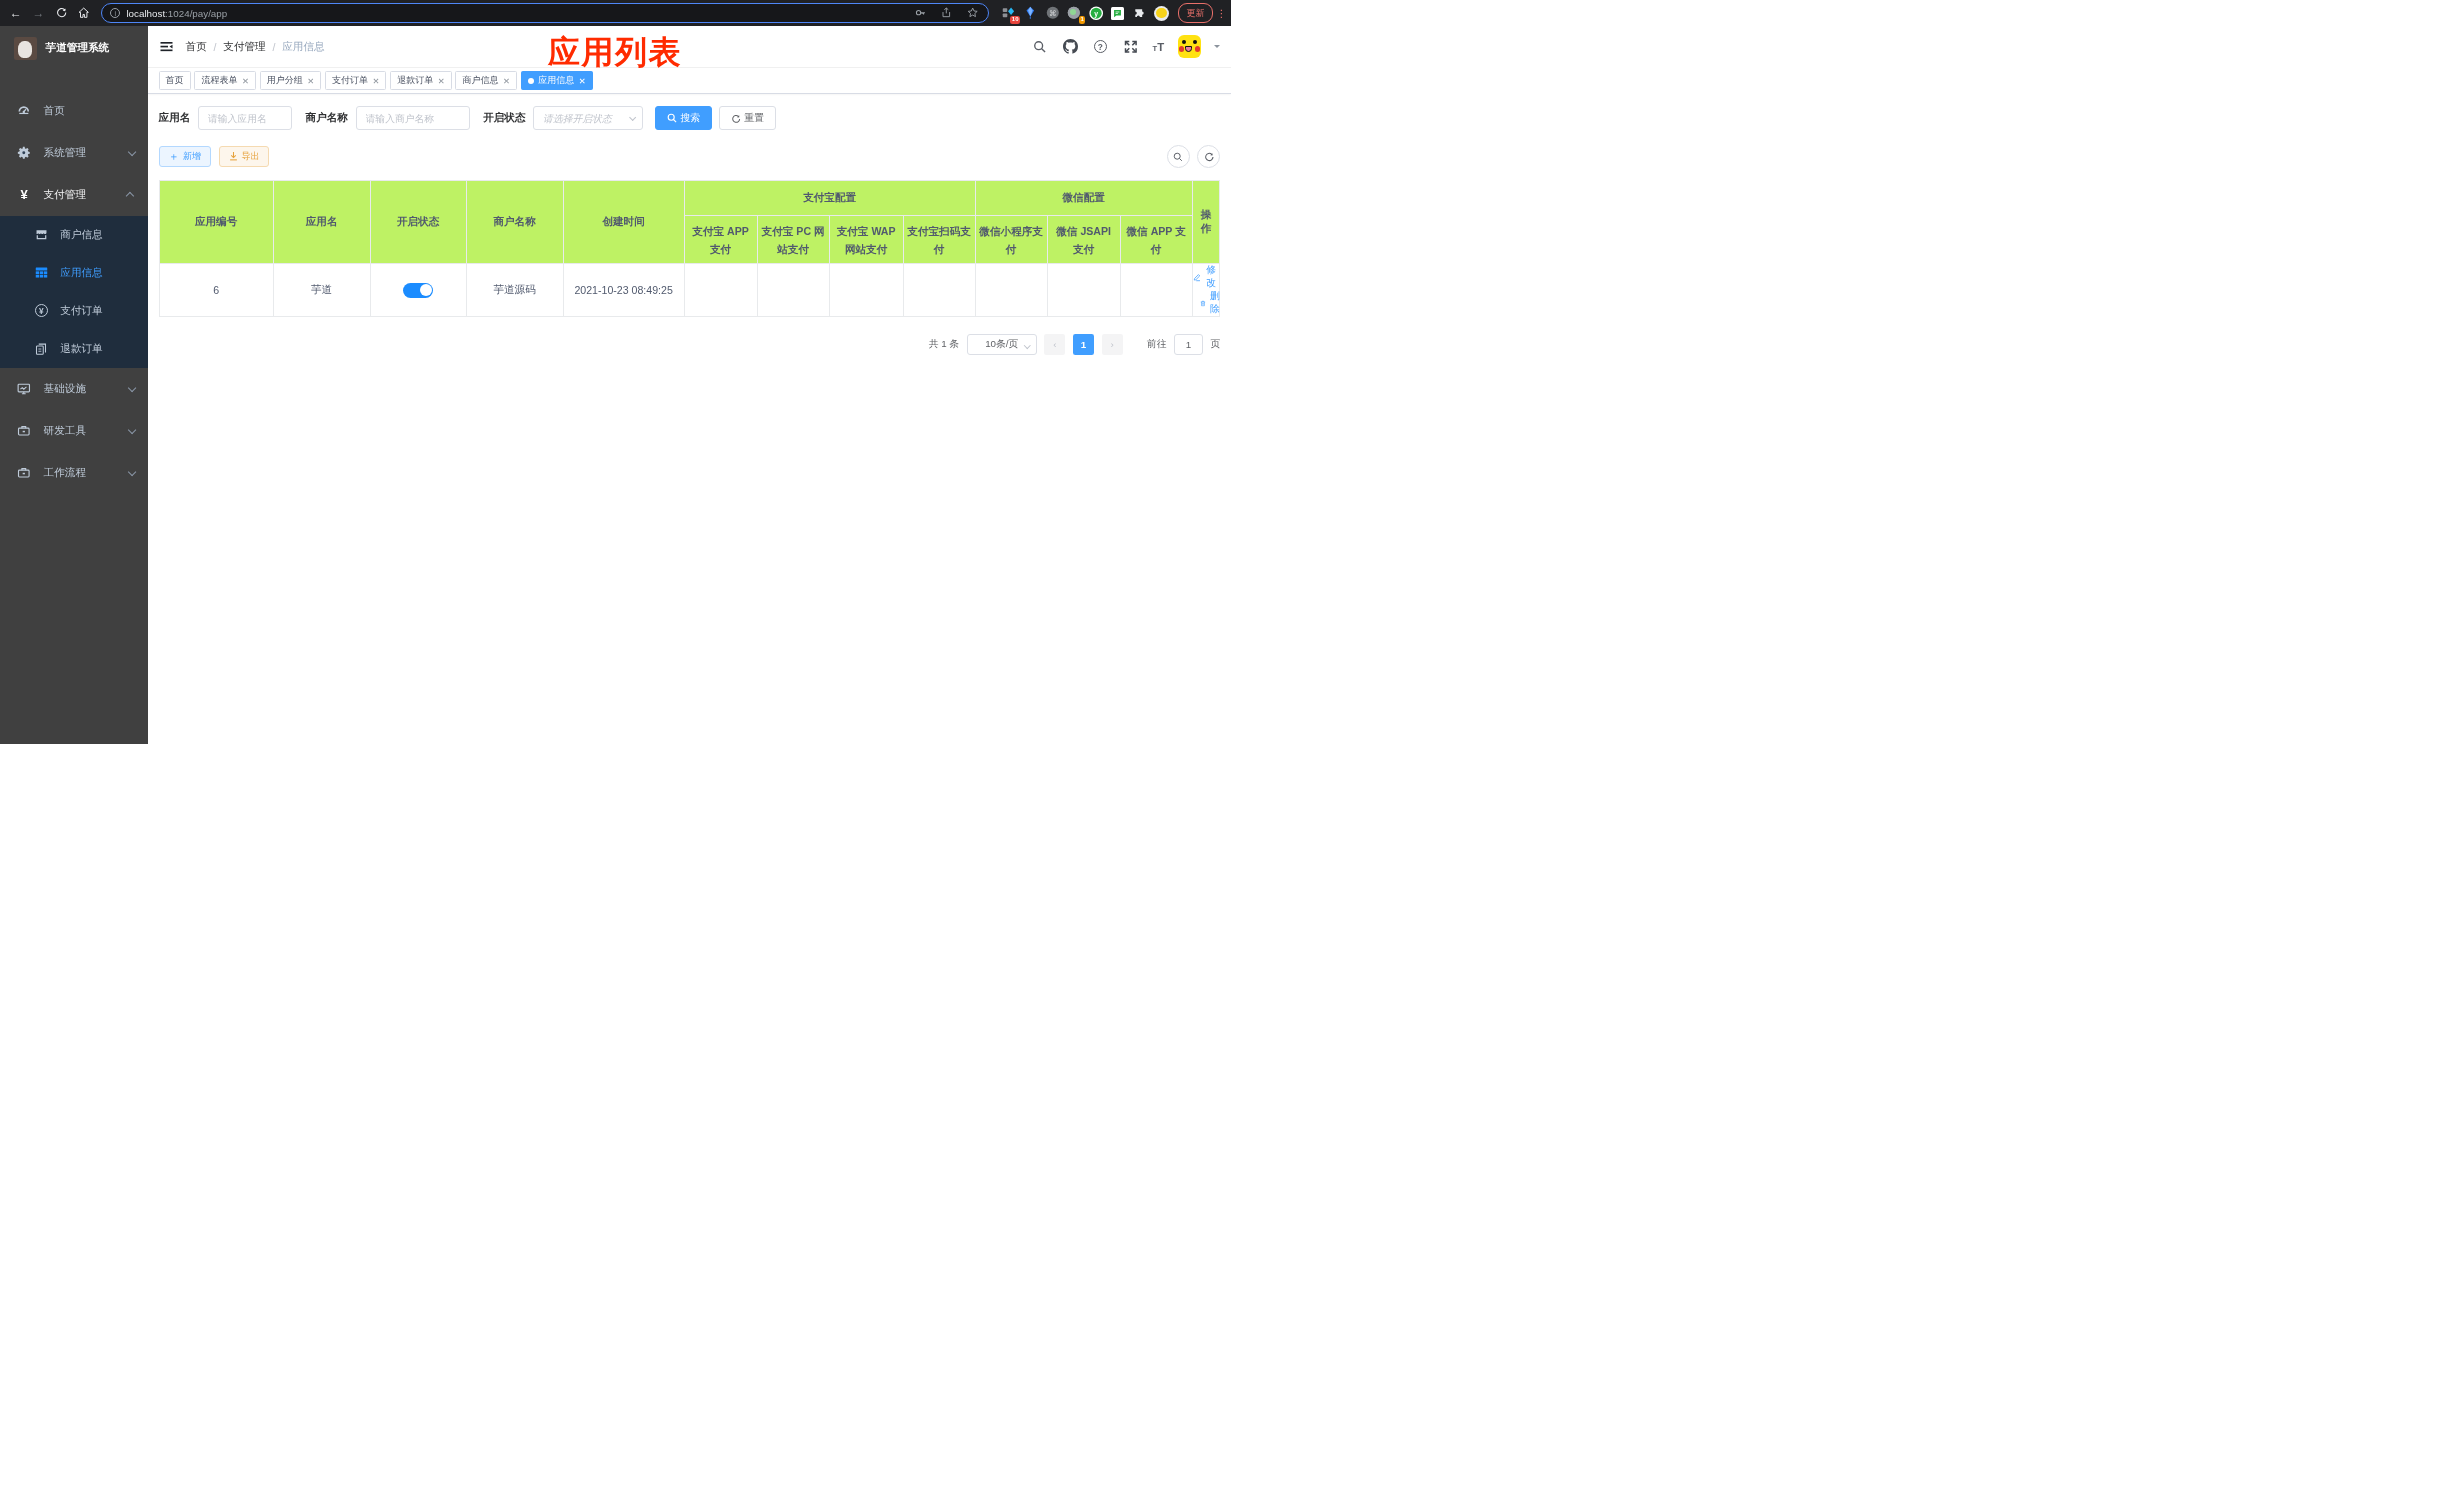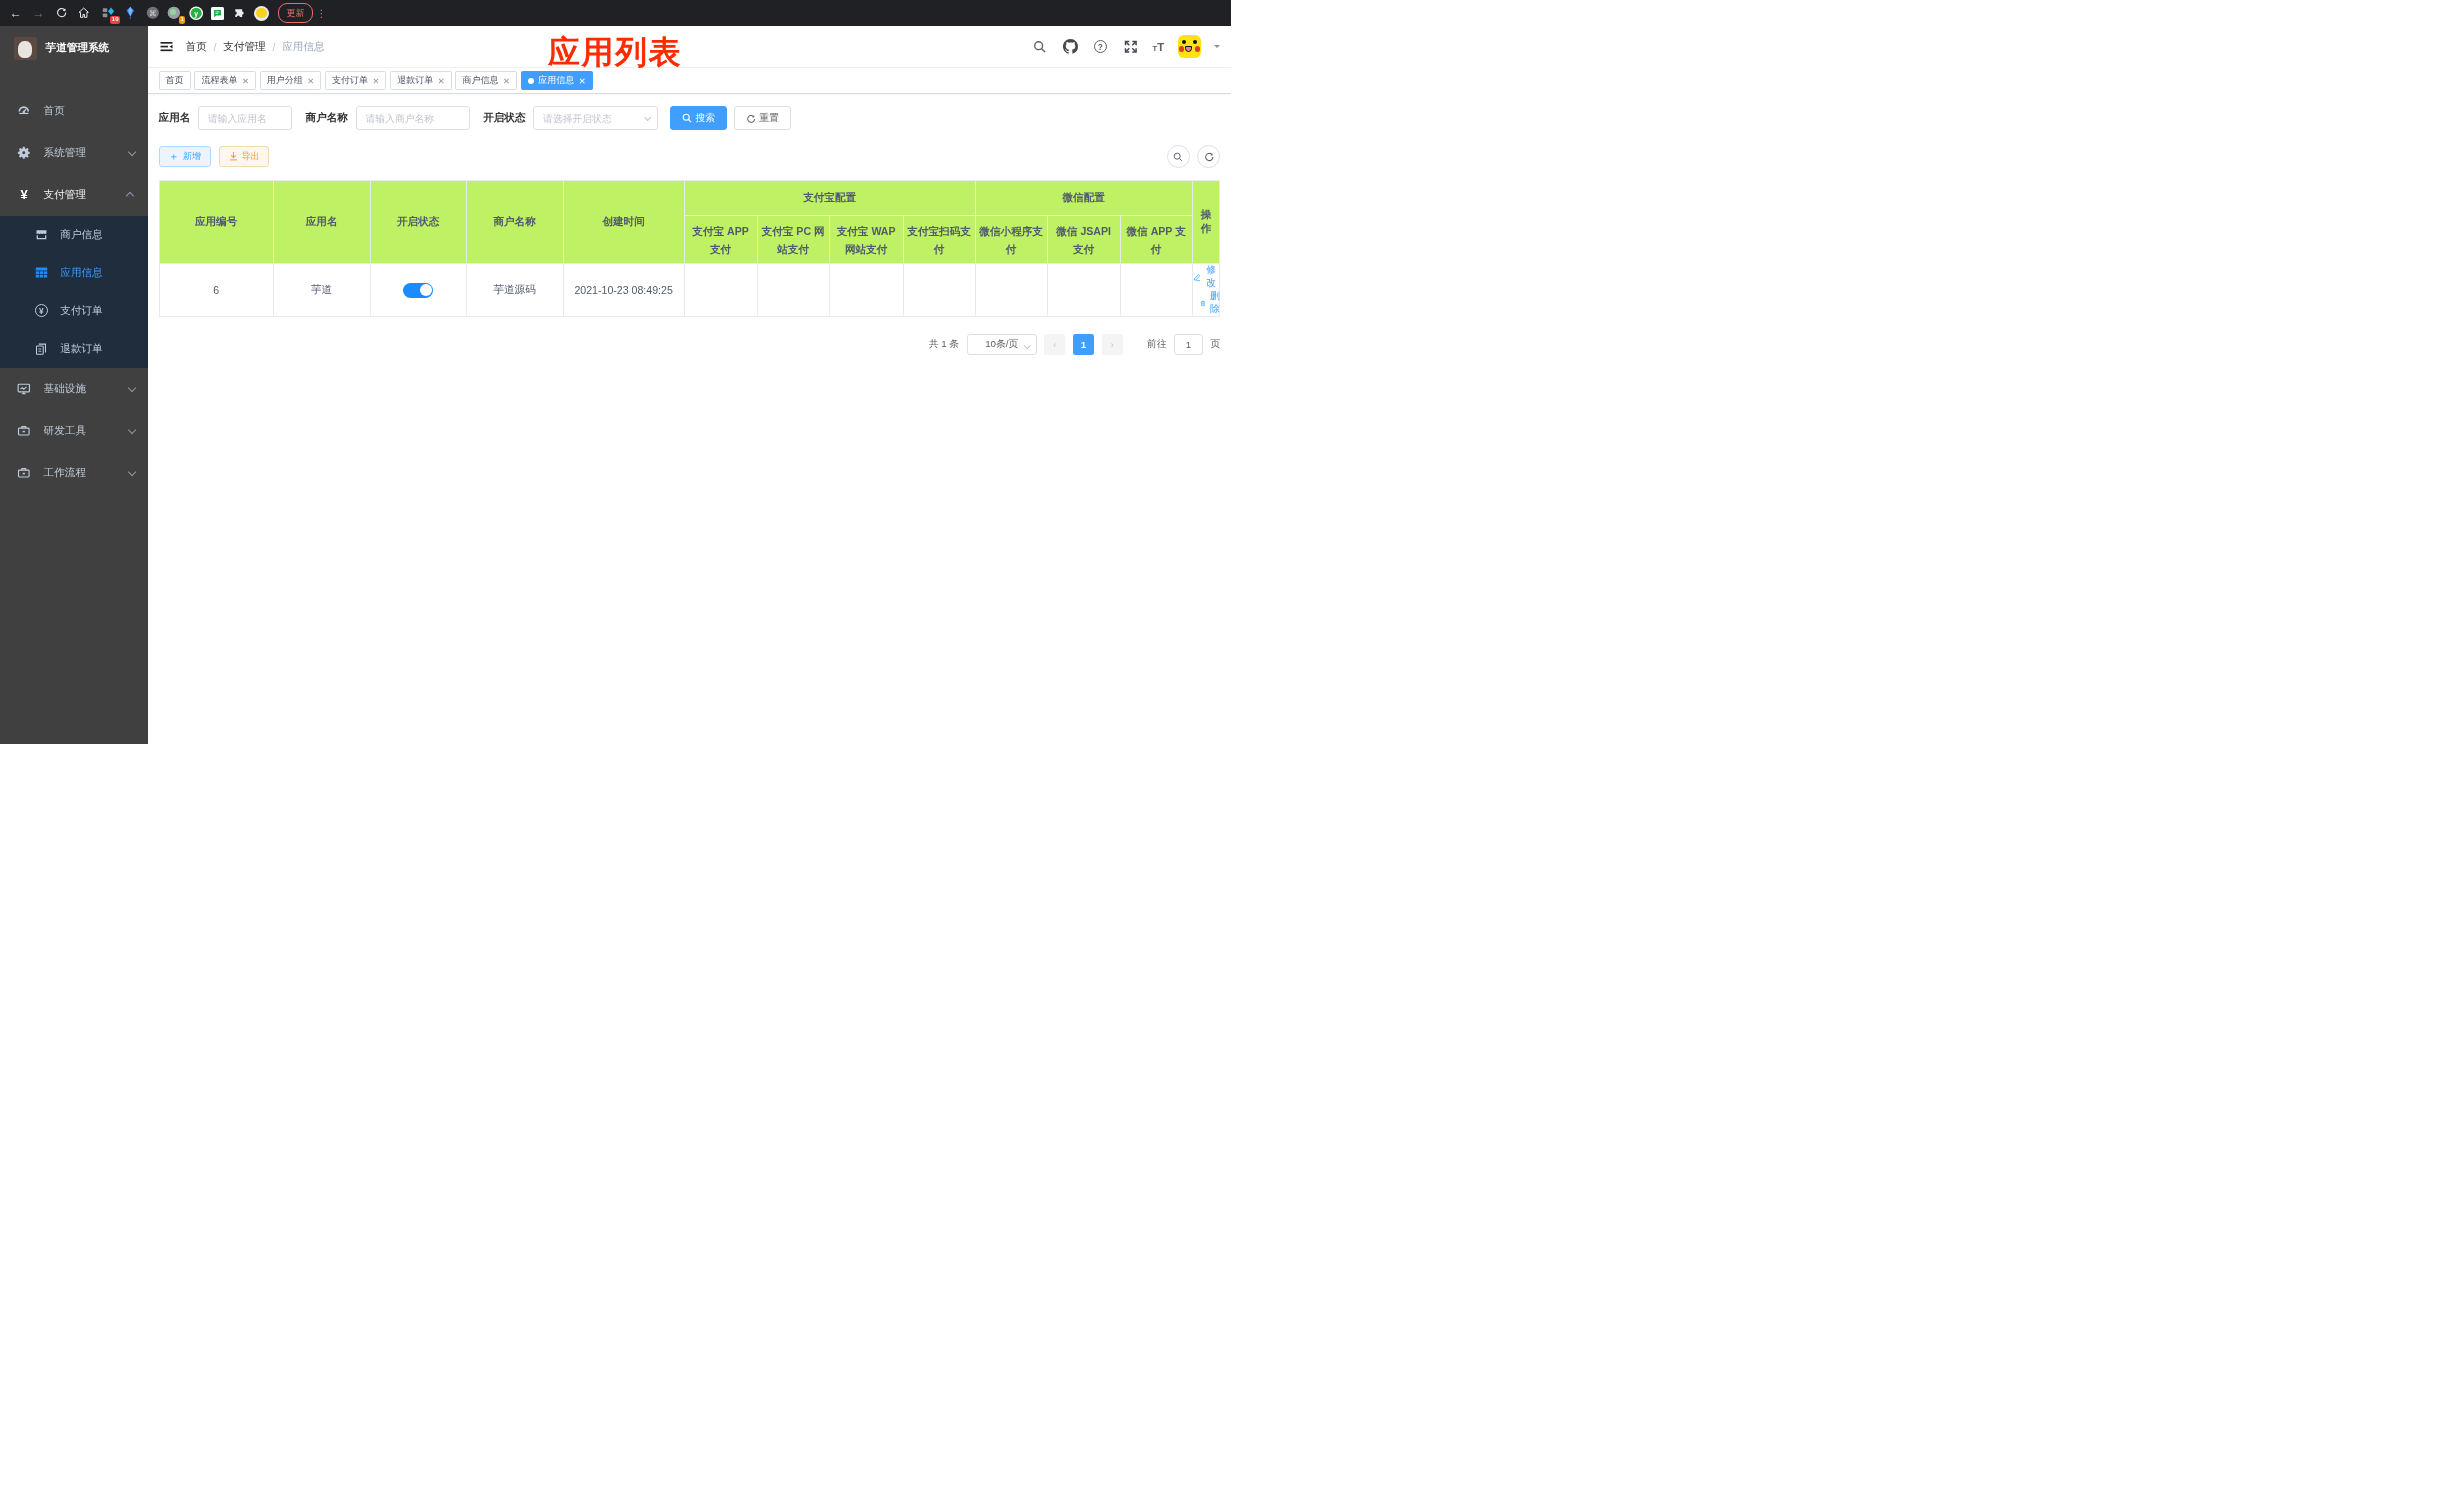--- a/index.html
+++ b/index.html
@@ -160,20 +160,43 @@
   <div class="bicon">
     <svg width="11.4" height="11.4" viewBox="0 0 16 16">
         <path d="M13.6 2.3 13 5.9 9.4 5.3l1.5-1.5a5 5 0 1 0 2.1 4.1h1.5A6.5 6.5 0 1 1 12 2.7l1.6-.4z" fill="#e8eaed"></path>
       </svg>
   </div>
   <div class="bicon">
     <svg width="11.4" height="11.4" viewBox="0 0 16 16">
         <path d="M8 1.5 1.5 7.5h2v7h3.5v-4h2v4h3.5v-7h2z" fill="none" stroke="#e8eaed" stroke-width="1.4"></path>
       </svg>
   </div>
+  <div class="omnibox">
+    <span class="omni-info">i</span>
+    <span class="omni-url"><b>localhost</b><span>:1024/pay/app</span></span>
+    <span class="omni-right">
+      <span class="nicon">
+        <svg width="11.4" height="11.4" viewBox="0 0 16 16">
+            <circle cx="5" cy="8" r="3" fill="none" stroke="#9aa0a6" stroke-width="1.5"></circle>
+            <path d="M8 8h6m-2 0v2.5m-2-2.5v2" stroke="#9aa0a6" stroke-width="1.5"></path>
+          </svg>
+      </span>
+      <span class="nicon">
+        <svg width="10.6" height="11.4" viewBox="0 0 16 16">
+            <path d="M8 1v8M5 3.5 8 1l3 2.5" stroke="#9aa0a6" stroke-width="1.4" fill="none"></path>
+            <path d="M3 7v7h10V7" stroke="#9aa0a6" stroke-width="1.4" fill="none"></path>
+          </svg>
+      </span>
+      <span class="nicon">
+        <svg width="11.4" height="11.4" viewBox="0 0 16 16">
+            <path d="M8 1.5 9.9 5.6l4.4.5-3.3 3 .9 4.4L8 11.3l-3.9 2.2.9-4.4-3.3-3 4.4-.5z" fill="none" stroke="#9aa0a6" stroke-width="1.3"></path>
+          </svg>
+      </span>
+    </span>
+  </div>
   <div class="ext-row">
     <span class="ext">
       <svg width="13.6" height="13.6" viewBox="0 0 18 18">
           <rect x="1" y="3" width="6" height="5" rx="1" fill="#8d9095"></rect>
           <rect x="1" y="10" width="6" height="5" rx="1" fill="#8d9095"></rect>
           <path d="M12 2 16 7l-4 5-4-5z" fill="#25b7f3"></path>
         </svg>
       <span class="badge red">10</span>
     </span>
     <span class="ext">
@@ -426,21 +449,21 @@
 
     <div class="content">
 
       <div class="filter-row">
         <span class="f-label" style="margin-left:0;">应用名</span>
         <input class="f-input" style="width: 94px;" placeholder="请输入应用名">
         <span class="f-label">商户名称</span>
         <input class="f-input" style="width: 114px;" placeholder="请输入商户名称">
         <span class="f-label">开启状态</span>
         <span class="sel-wrap">
-          <input class="f-input" style="width: 125px;" readonly="" placeholder="请选择开启状态">
+          <input class="f-input" style="width: 110px; font-style: italic;" readonly="" placeholder="请选择开启状态">
           <span class="chev"></span>
         </span>
         <button class="btn btn-primary">
           <svg width="9.8" height="9.8" viewBox="0 0 14 14">
               <circle cx="6" cy="6" r="4.3" fill="none" stroke="#fff" stroke-width="1.6"></circle>
               <path d="M9.3 9.3 13 13" stroke="#fff" stroke-width="1.6"></path>
             </svg>
           <span>搜索</span>
         </button>
         <button class="btn btn-plainwhite">

